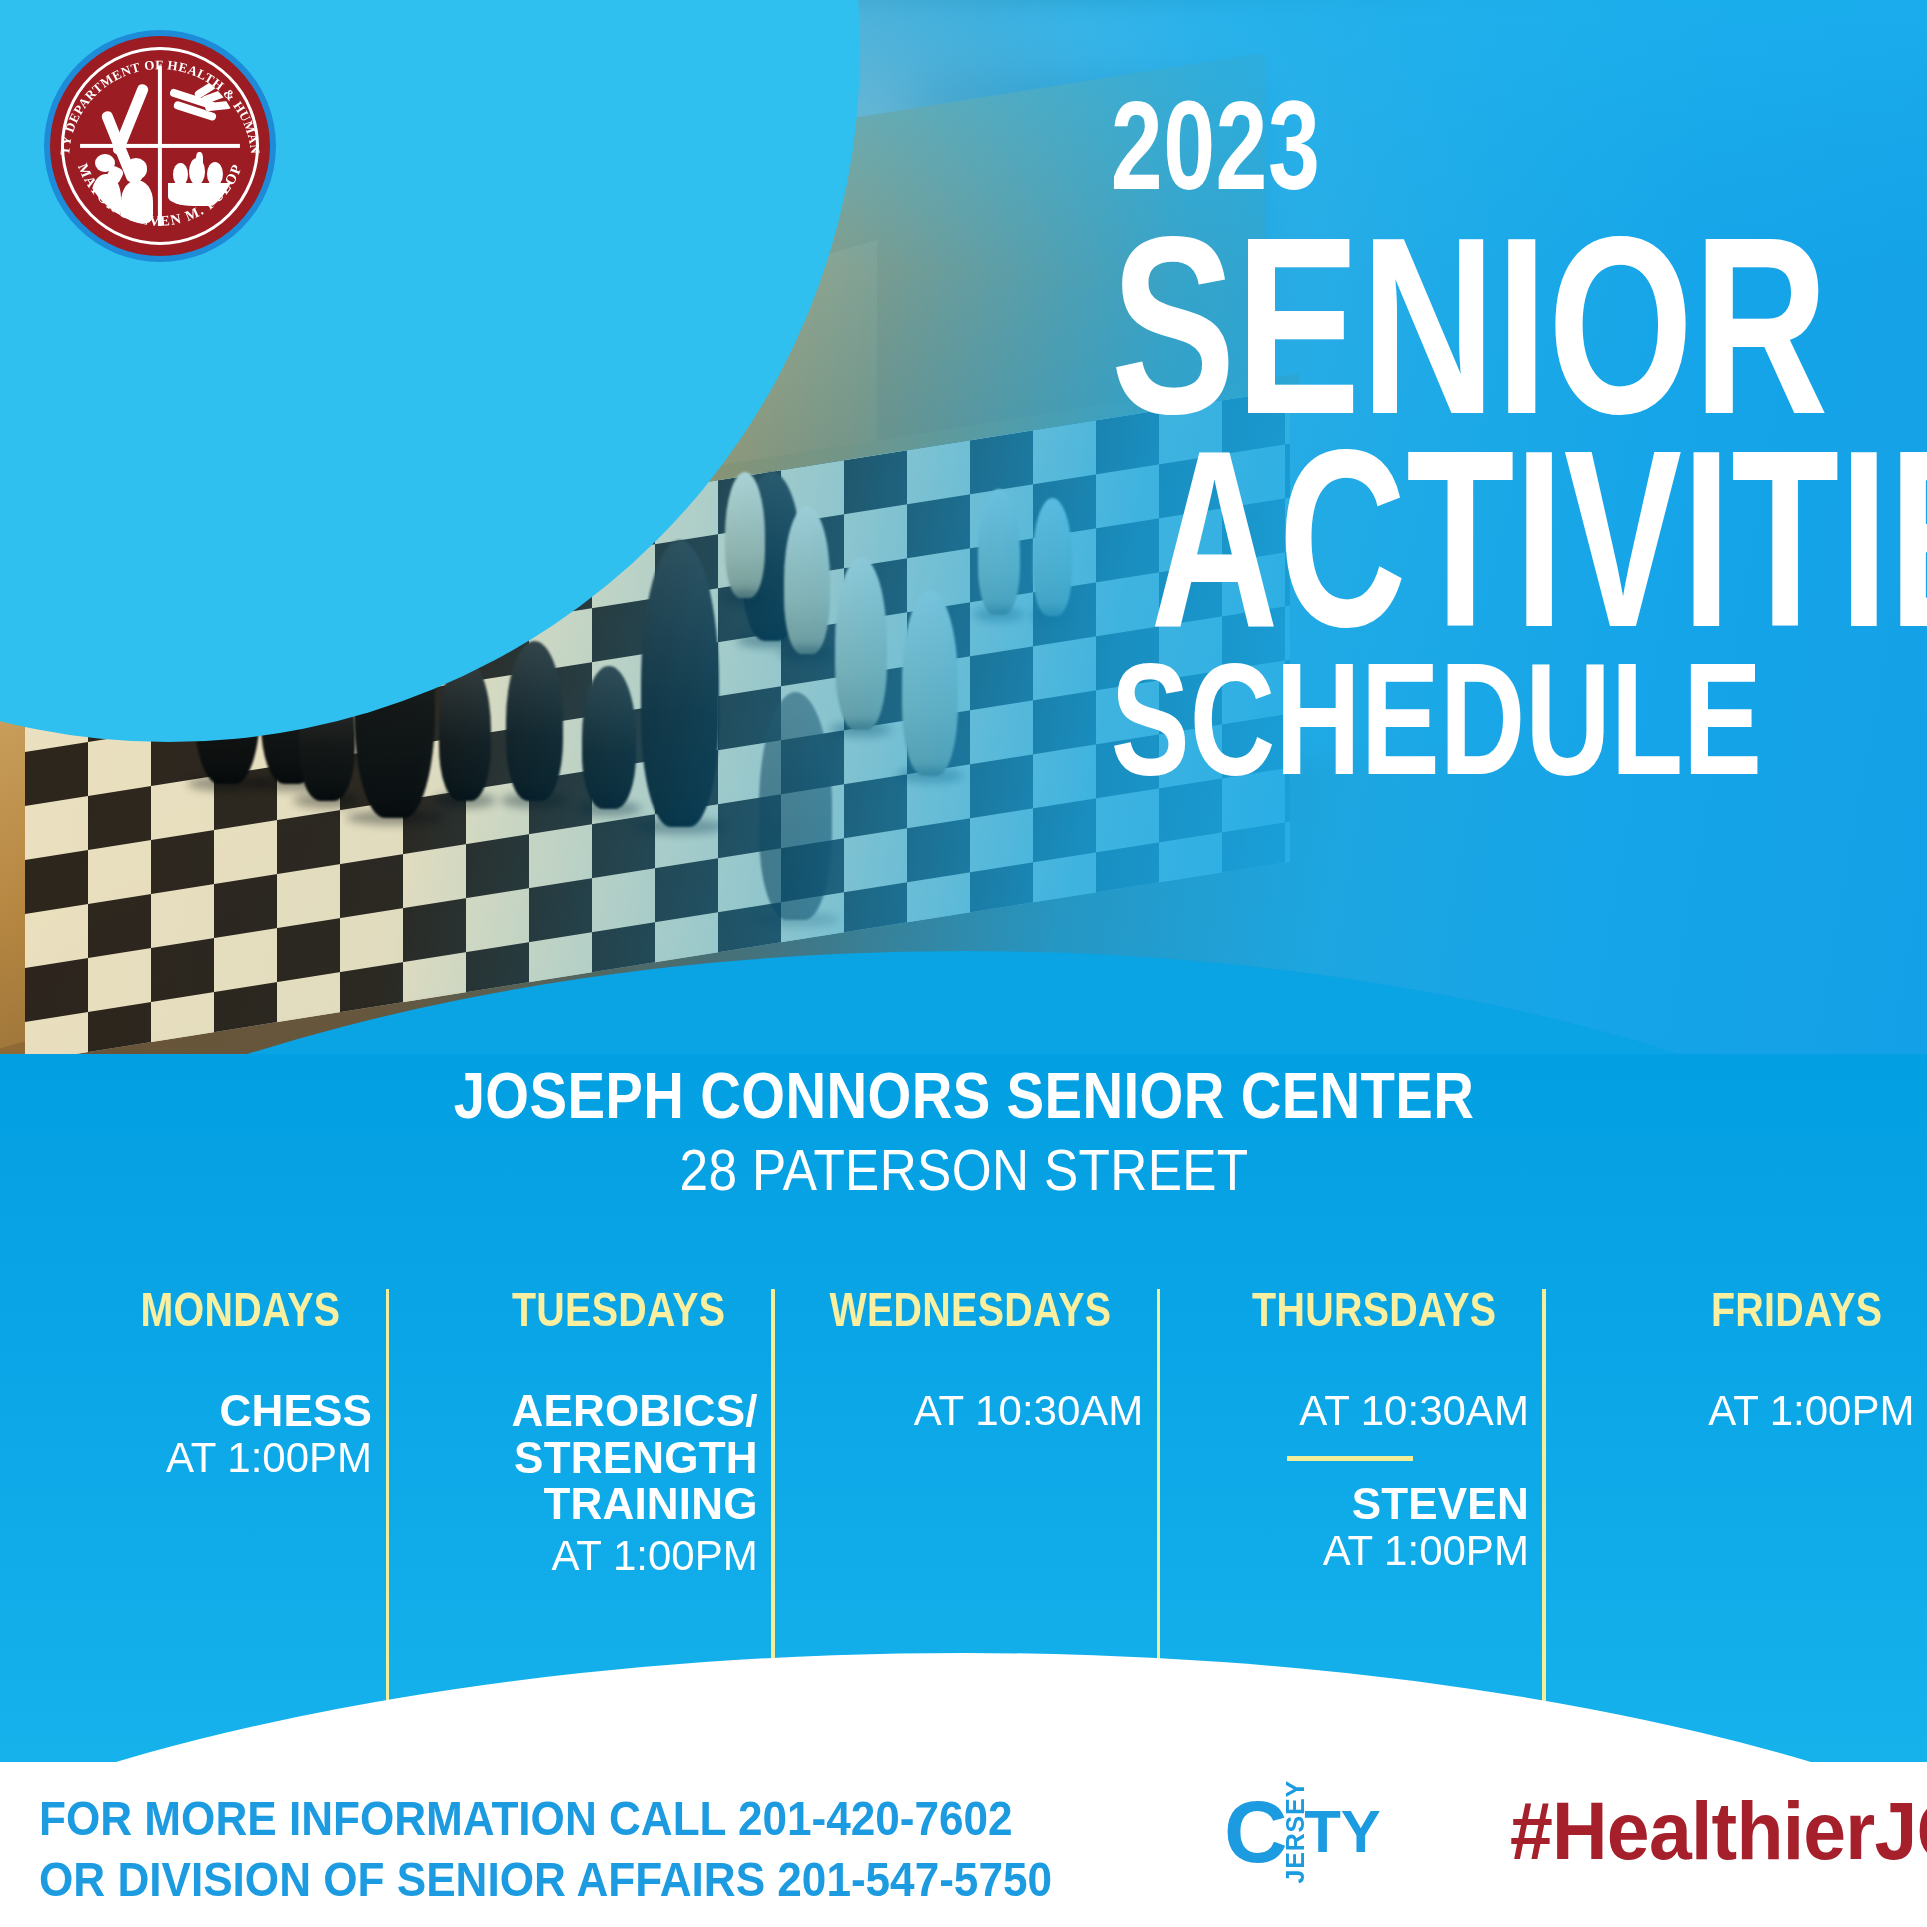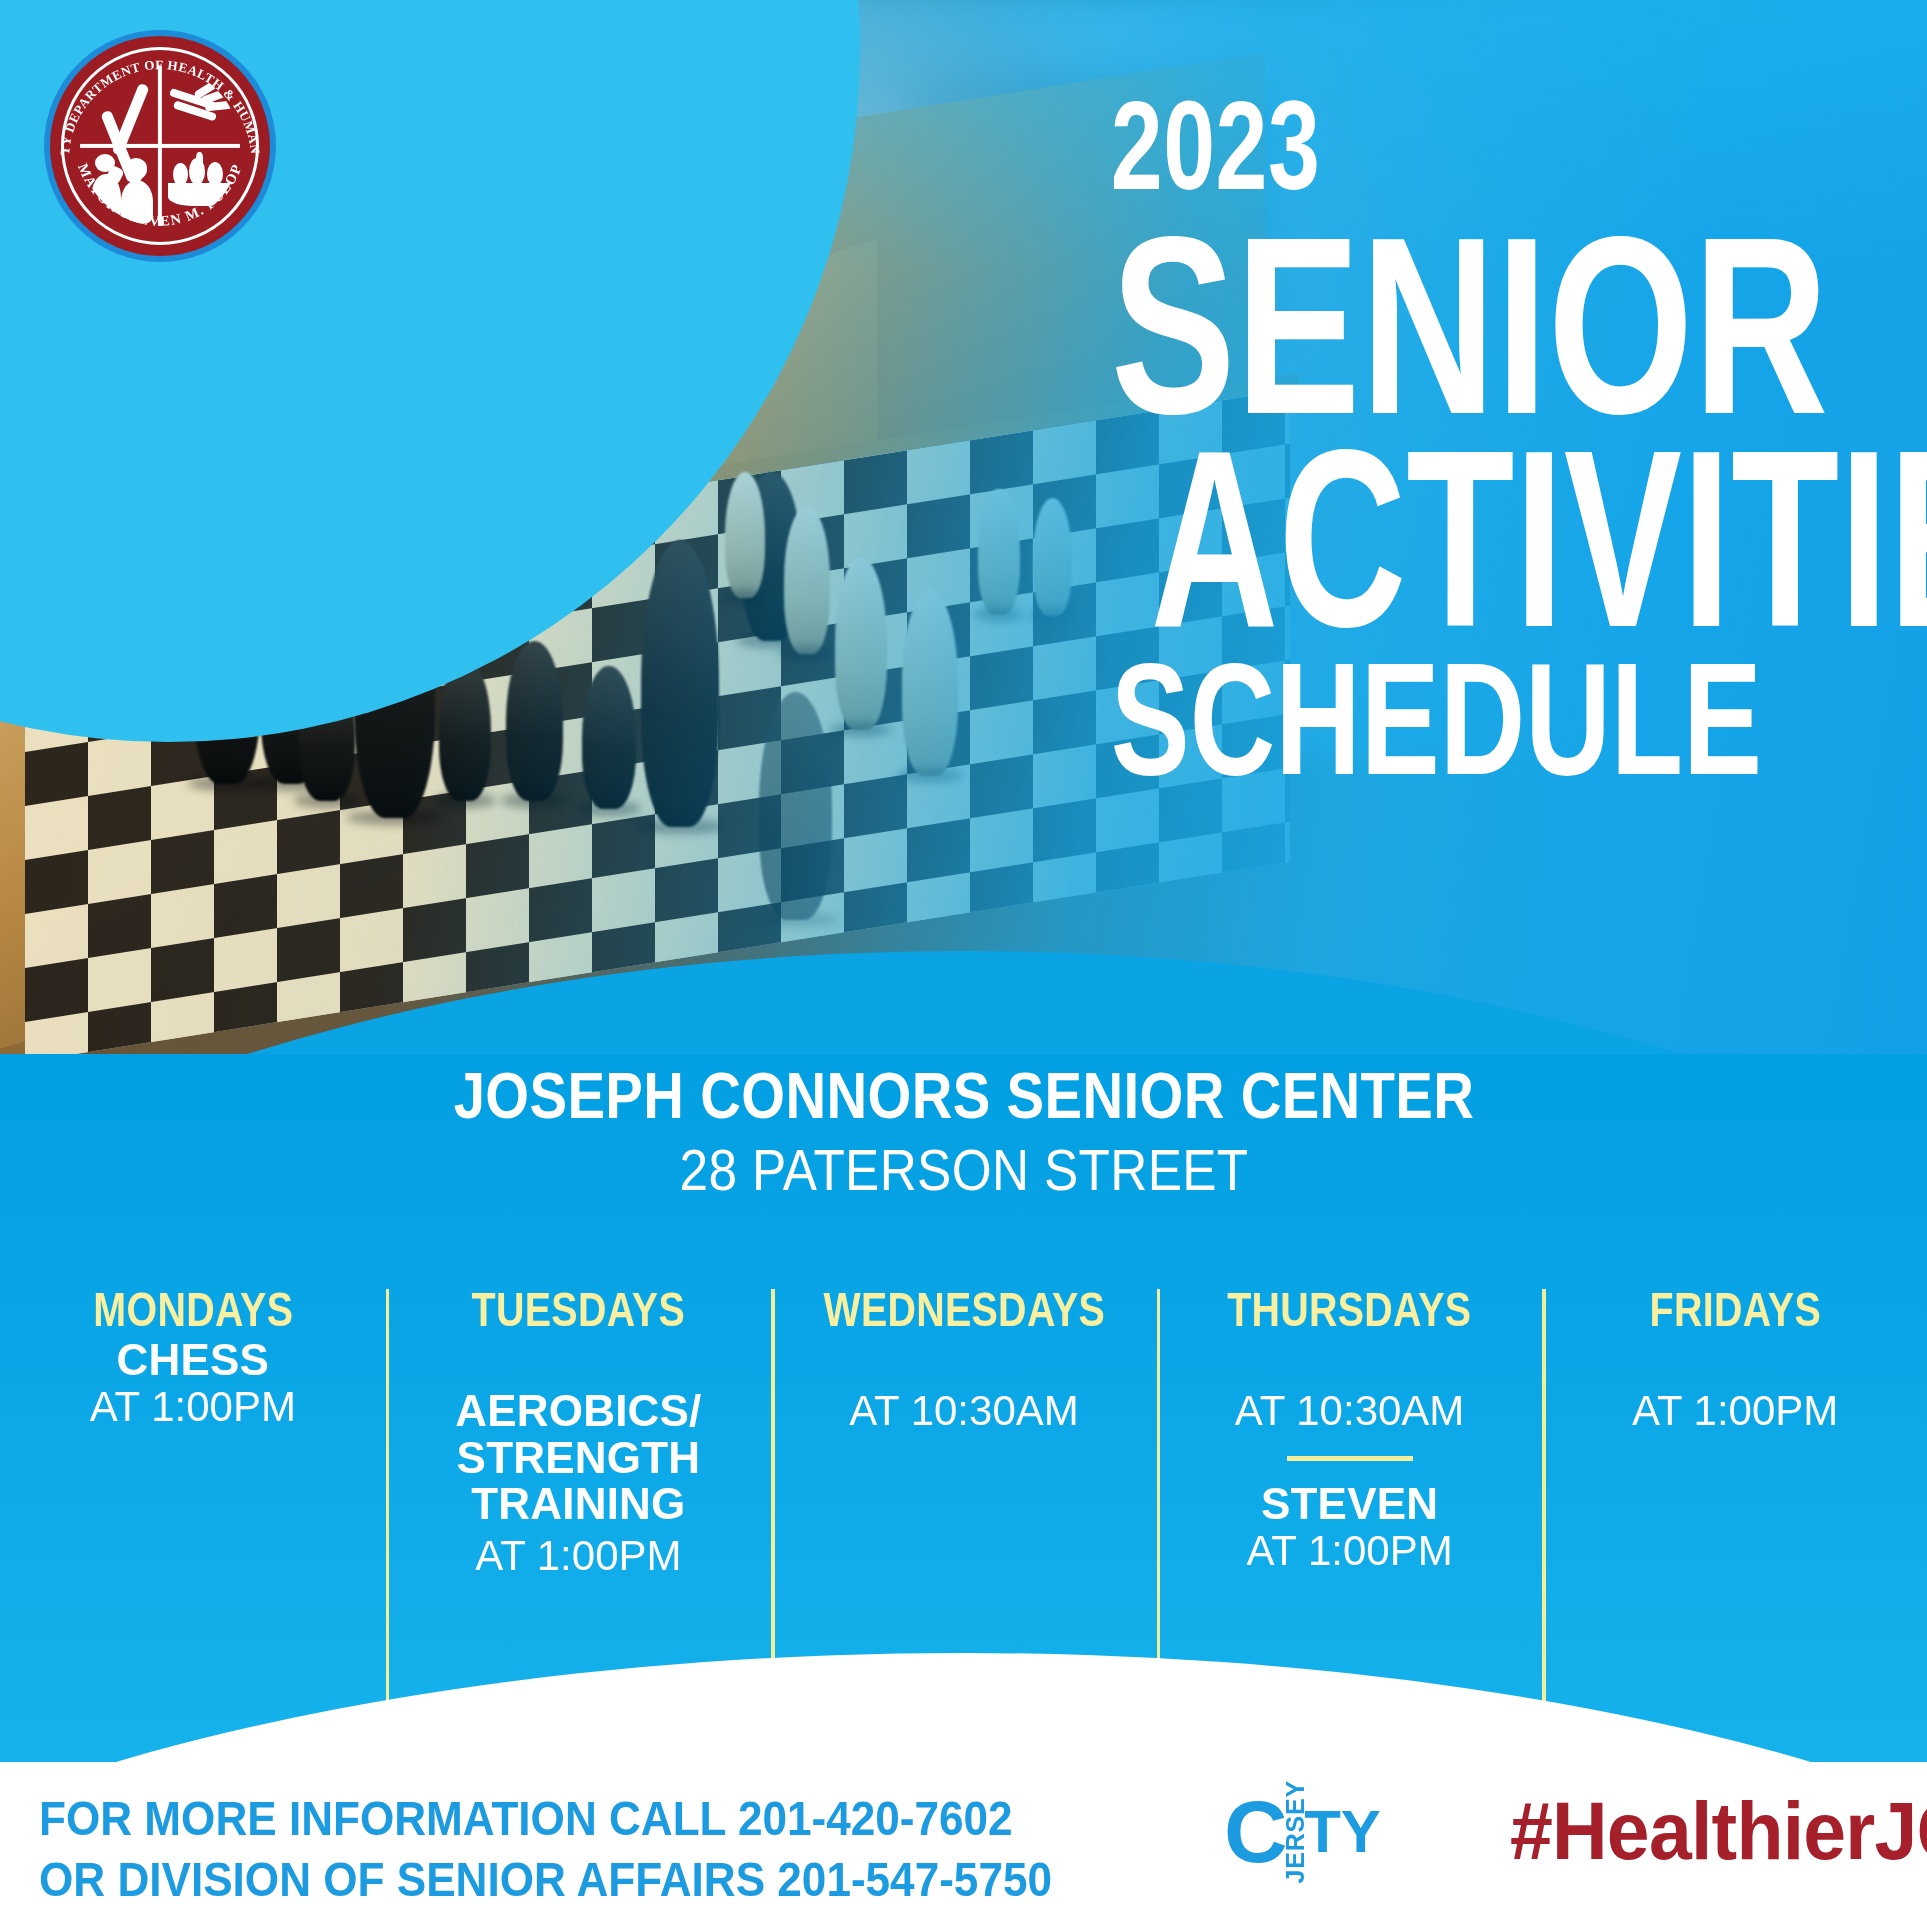--- a/index.html
+++ b/index.html
@@ -138,21 +138,21 @@
   .centerName{position:absolute;left:0;top:1059px;width:1928px;text-align:center;
     color:#ffffff;font-size:64px;font-weight:700;letter-spacing:0.4px;
     transform:scaleX(.88);}
   .centerAddr{position:absolute;left:0;top:1137px;width:1928px;text-align:center;
     color:#ffffff;font-size:57px;font-weight:400;letter-spacing:0.4px;
     transform:scaleX(.90);}
 
   
   .grid{position:absolute;left:0;top:1282px;width:1928px;height:426px;
     display:flex;}
-  .col{position:relative;flex:1 1 0;padding:0 13.5px;text-align:center;}
+  .col{position:relative;flex:1 1 0;padding:0 13.5px;text-align:right;}
   .col + .col::before{content:"";position:absolute;left:0;top:6.7px;width:3.4px;height:419px;
     background:#F2EE9A;}
   .dayName{color:#F8F0A0;font-size:48px;font-weight:700;letter-spacing:0.4px;
     transform:scaleX(.82);}
   .slot{margin-top:0;}
   .actName{color:#ffffff;font-size:44px;font-weight:700;line-height:1.06;
     letter-spacing:0.2px;}
   .actTime{color:#ffffff;font-size:42px;font-weight:400;line-height:1.1;}
   .slotRule{width:126px;height:5px;background:#F2EE9A;margin:22px auto 20px;}
 
@@ -283,21 +283,21 @@
     <div class="t-schedule">SCHEDULE</div>
   </div>
 
   <div class="centerName">JOSEPH CONNORS SENIOR CENTER</div>
   <div class="centerAddr">28 PATERSON STREET</div>
 
   <div class="grid">
 
     <div class="col">
       <div class="dayName">MONDAYS</div>
-      <div class="slot" style="">
+      <div class="slot" style="margin-top:51px;">
         <div class="actName">CHESS</div>
         <div class="actTime">AT 1:00PM</div>
       </div>
     </div>
 
     <div class="col">
       <div class="dayName">TUESDAYS</div>
       <div class="slot" style="margin-top:51px;">
         <div class="actName" style="white-space:pre-line;">AEROBICS/
 STRENGTH

